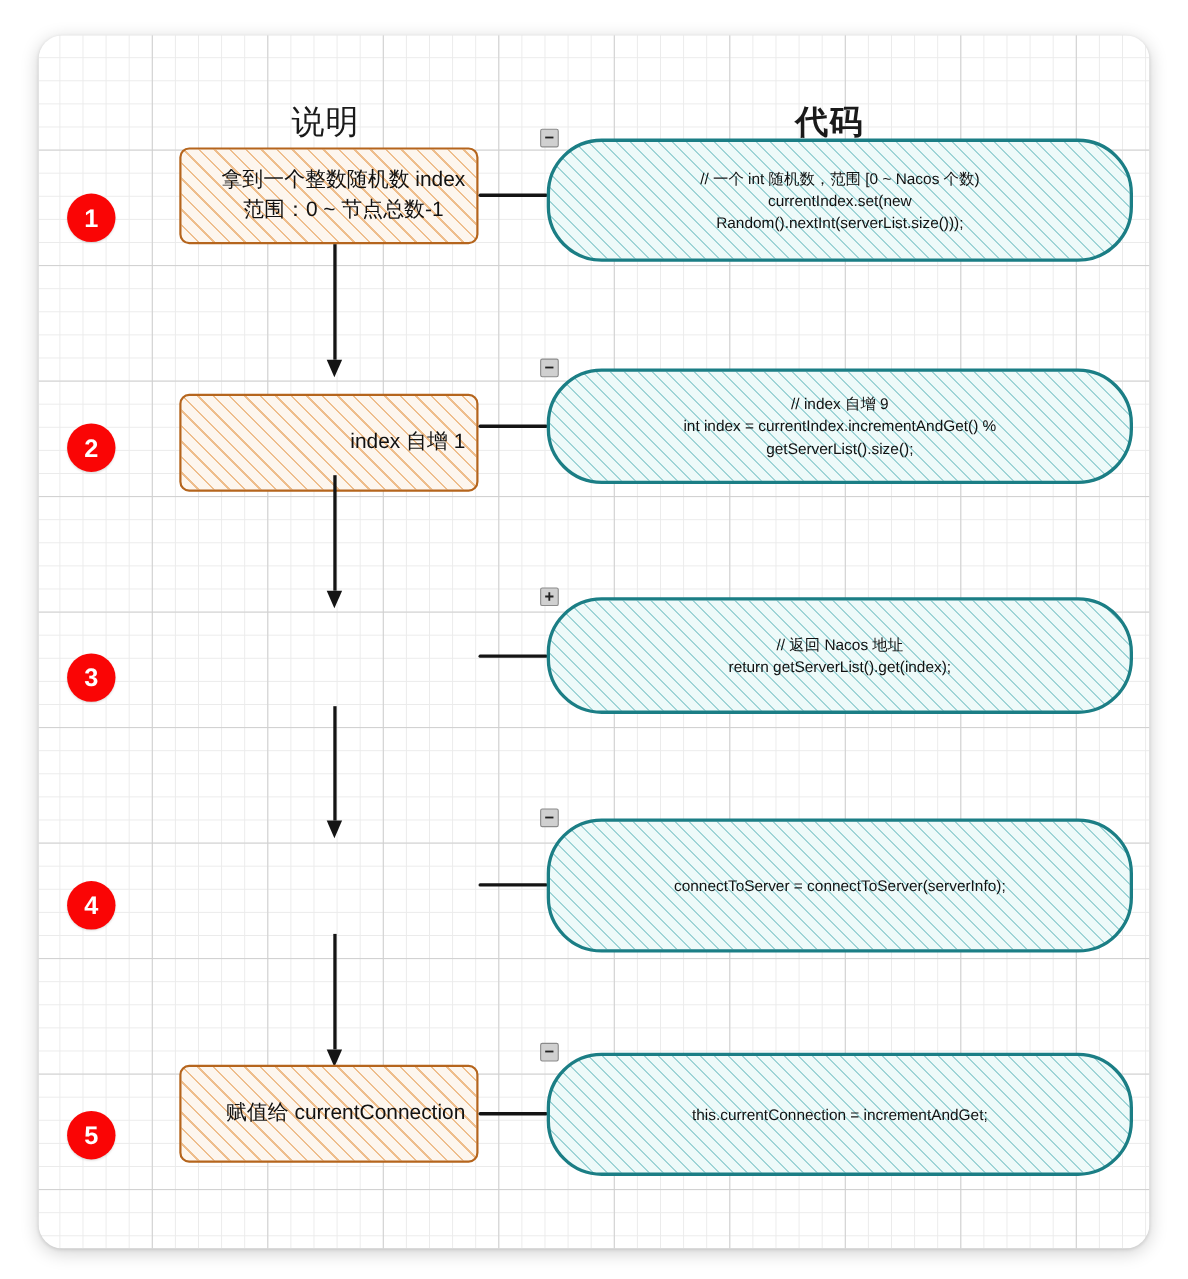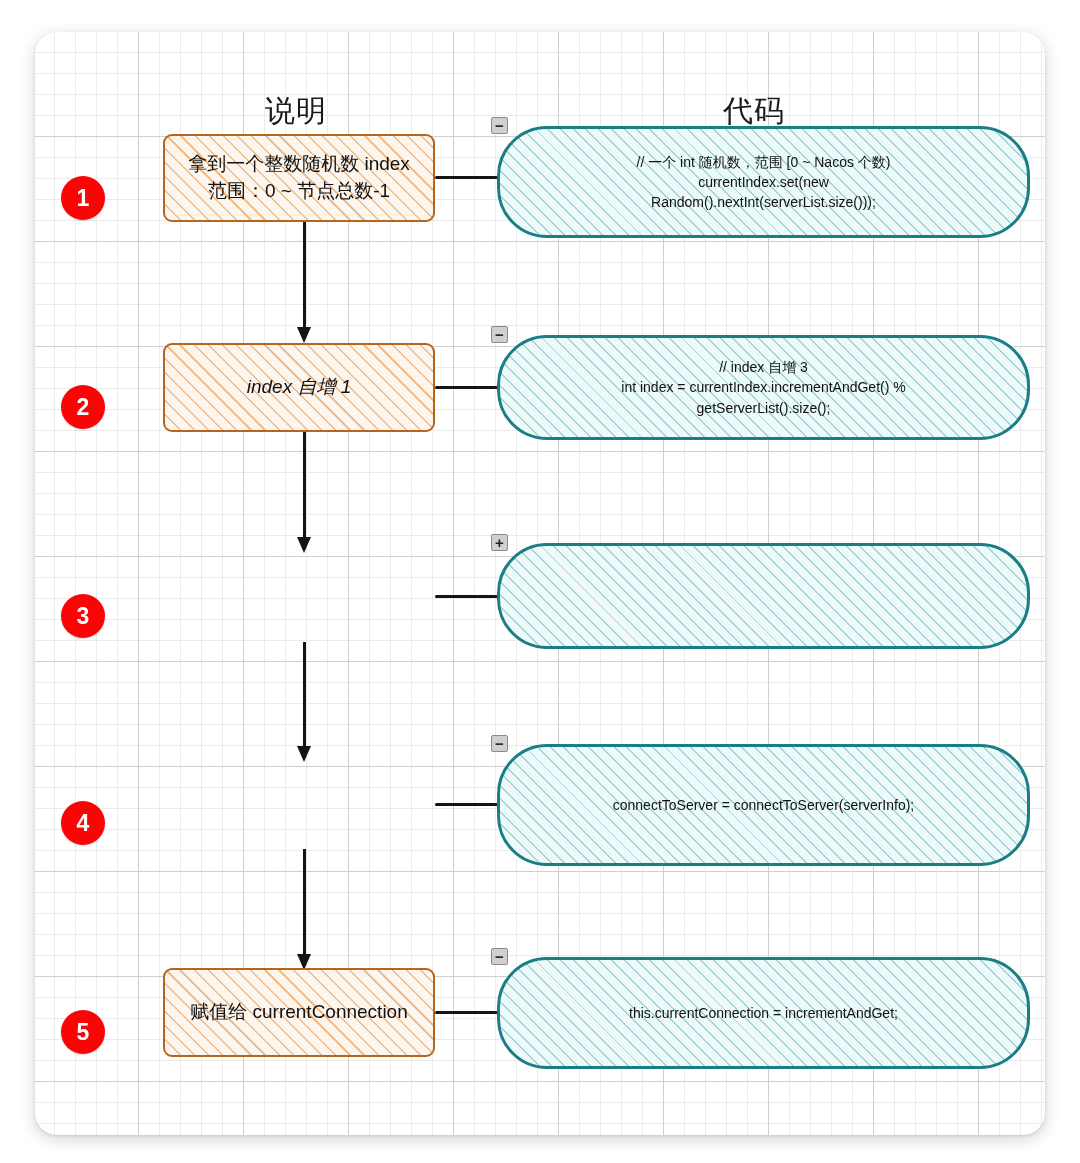--- a/index.html
+++ b/index.html
@@ -47,21 +47,21 @@
   
   .col-header {
     position: absolute;
     font-size: 30px;
     color: #1a1a1a;
     font-weight: 400;
     letter-spacing: 1px;
     white-space: nowrap;
   }
   #hdr-desc { left: 230px; top: 59px; }
-  #hdr-code { left: 688px; top: 59px; }
+  #hdr-code { left: 688px; top: 59px; font-weight: bold; }
 
   
   .badge {
     position: absolute;
     width: 44px;
     height: 44px;
     border-radius: 50%;
     background: #fa0505;
     color: #ffffff;
     font-size: 23px;
@@ -82,21 +82,21 @@
     border-radius: 9px;
     background-color: #fdf6ee;
     background-image: repeating-linear-gradient(
         45deg,
         rgba(226,143,59,0.55) 0px,
         rgba(226,143,59,0.55) 1.6px,
         rgba(255,255,255,0) 1.6px,
         rgba(255,255,255,0) 10px);
     display: flex;
     align-items: center;
-    justify-content: center;
+    justify-content: flex-end;
     box-sizing: border-box;
   }
   .desc-text {
     font-size: 19px;
     color: #111111;
     text-align: center;
     line-height: 1.42;
     padding: 0 10px;
   }
 
@@ -210,47 +210,49 @@
 
     <div class="flow-arrow" style="top:190px; height:121px;">
       <div class="shaft" style="height:105px;"></div>
       <div class="head" style="top:105px;"></div>
     </div>
 
     <div class="badge" style="left:26px; top:353px;">
       <span>2</span>
     </div>
 
-    <div class="desc-box" style="top:311px; height:89px;font-style:italic;">
+    <div class="desc-box" style="top:326px; height:89px;">
       <div class="desc-text" style="white-space: pre-line;">index 自增 1</div>
     </div>
 
     <div class="connector" style="top:354px;"></div>
 
     <div class="code-box" style="top:303px; height:105px;">
       <div class="toggle">−</div>
-      <div class="code-text">// index 自增 3
+      <div class="code-text">// index 自增 9
 int index = currentIndex.incrementAndGet() %
 getServerList().size();</div>
     </div>
 
     <div class="flow-arrow" style="top:400px; height:121px;">
       <div class="shaft" style="height:105px;"></div>
       <div class="head" style="top:105px;"></div>
     </div>
 
     <div class="badge" style="left:26px; top:562px;">
       <span>3</span>
     </div>
 
 
     <div class="connector" style="top:563px;"></div>
 
     <div class="code-box" style="top:511px; height:106px;">
       <div class="toggle">+</div>
+      <div class="code-text">// 返回 Nacos 地址
+return getServerList().get(index);</div>
     </div>
 
     <div class="flow-arrow" style="top:610px; height:120px;">
       <div class="shaft" style="height:104px;"></div>
       <div class="head" style="top:104px;"></div>
     </div>
 
     <div class="badge" style="left:26px; top:769px;">
       <span>4</span>
     </div>

